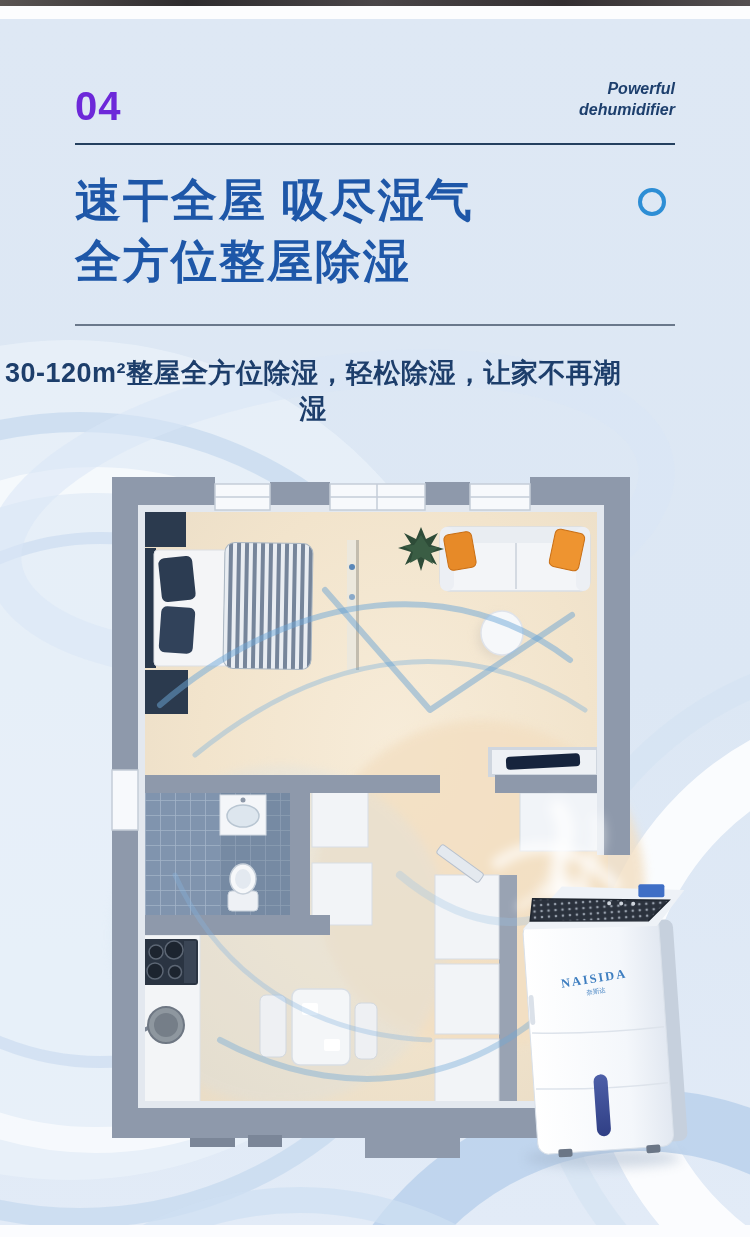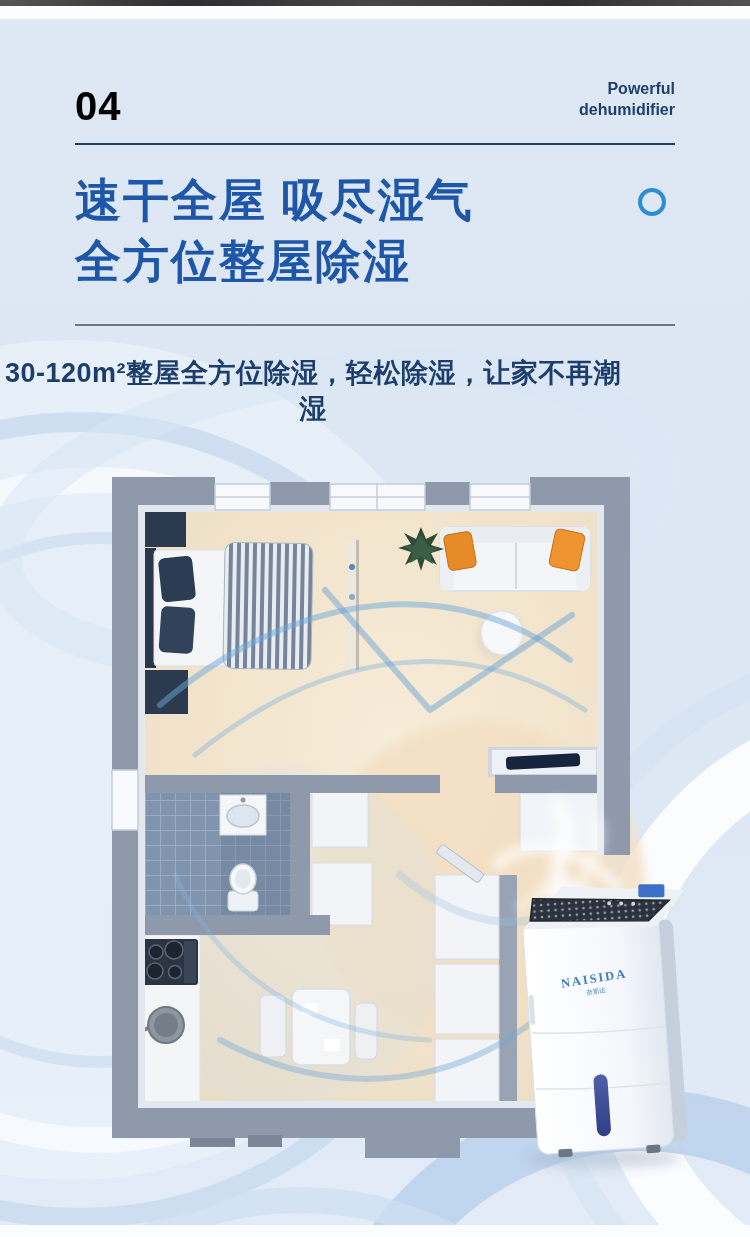--- a/index.html
+++ b/index.html
@@ -11,22 +11,22 @@
   .abs{position:absolute;}
   #top-photo-edge{left:0;top:0;width:750px;height:6px;z-index:6;
     background:linear-gradient(90deg,#5a5553 0%,#2e2c2e 25%,#4a4648 50%,#332f31 75%,#555051 100%);}
   #top-white-strip{left:0;top:6px;width:750px;height:13px;background:#fcfdfe;z-index:6;}
   #bottom-white-strip{left:0;top:1225px;width:750px;height:12px;background:#fbfcfe;z-index:6;}
   #panel{left:0;top:19px;width:750px;height:1206px;z-index:0;
     background:linear-gradient(180deg,#dee8f4 0%,#dce7f4 55%,#e2ebf7 100%);}
   #bg-decor{left:0;top:0;width:750px;height:1237px;z-index:1;}
   #floorplan{left:100px;top:455px;width:560px;height:710px;z-index:2;}
   #dehumidifier{left:498px;top:790px;width:212px;height:400px;z-index:3;}
-  #page-number{left:75px;top:84px;font-size:40px;font-weight:bold;color:#000000;letter-spacing:1px;z-index:4;}
-  #tagline{right:75px;top:78px;text-align:right;font-size:16px;line-height:21px;font-weight:700;color:#1d3f6d;z-index:4;}
+  #page-number{left:75px;top:84px;font-size:40px;font-weight:bold;color:#6d28d9;letter-spacing:1px;z-index:4;}
+  #tagline{right:75px;top:78px;text-align:right;font-size:16px;line-height:21px;font-weight:700;color:#1d3f6d;z-index:4;font-style:italic;}
   #divider-top{left:75px;top:143px;width:600px;height:2px;background:#24405f;z-index:4;}
   #section-title{left:75px;top:170px;font-size:46px;line-height:61px;font-weight:800;color:#1e57a8;letter-spacing:2px;z-index:4;white-space:nowrap;}
   #title-accent-circle{left:638px;top:188px;width:28px;height:28px;border:4px solid #2d8ed5;border-radius:50%;box-sizing:border-box;z-index:4;}
   #divider-bottom{left:75px;top:324px;width:600px;height:2px;background:#566478;opacity:.85;z-index:4;}
   #section-subtitle{left:0;top:355px;width:626px;text-align:center;font-size:27px;font-weight:700;color:#1d3e6b;z-index:4;letter-spacing:.5px;}
 </style>
 </head>
 <body>
 
 <div class="abs" id="panel"></div>

